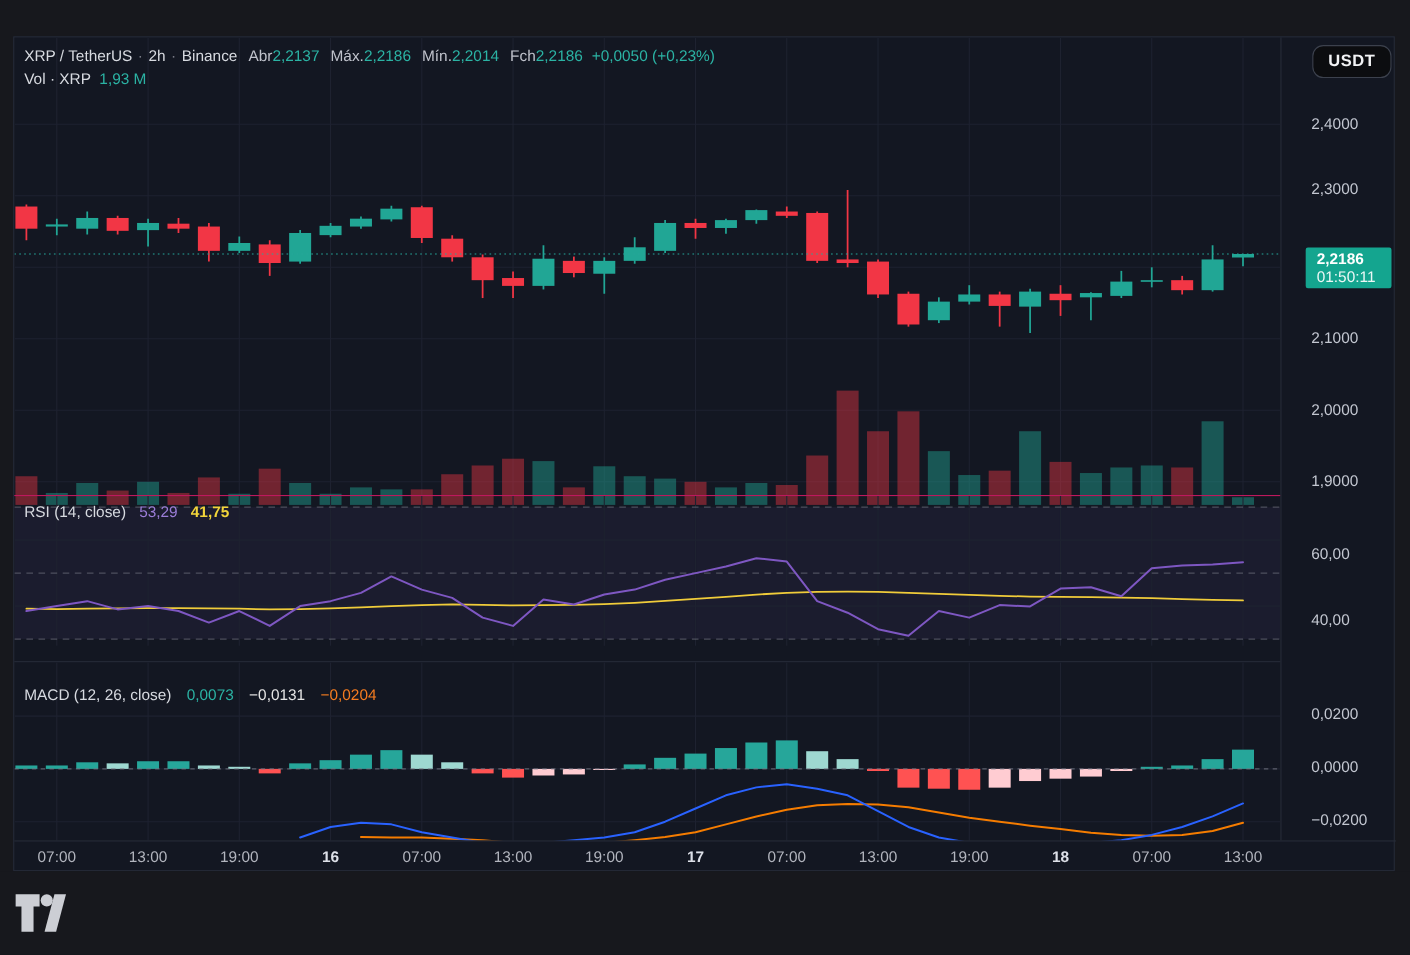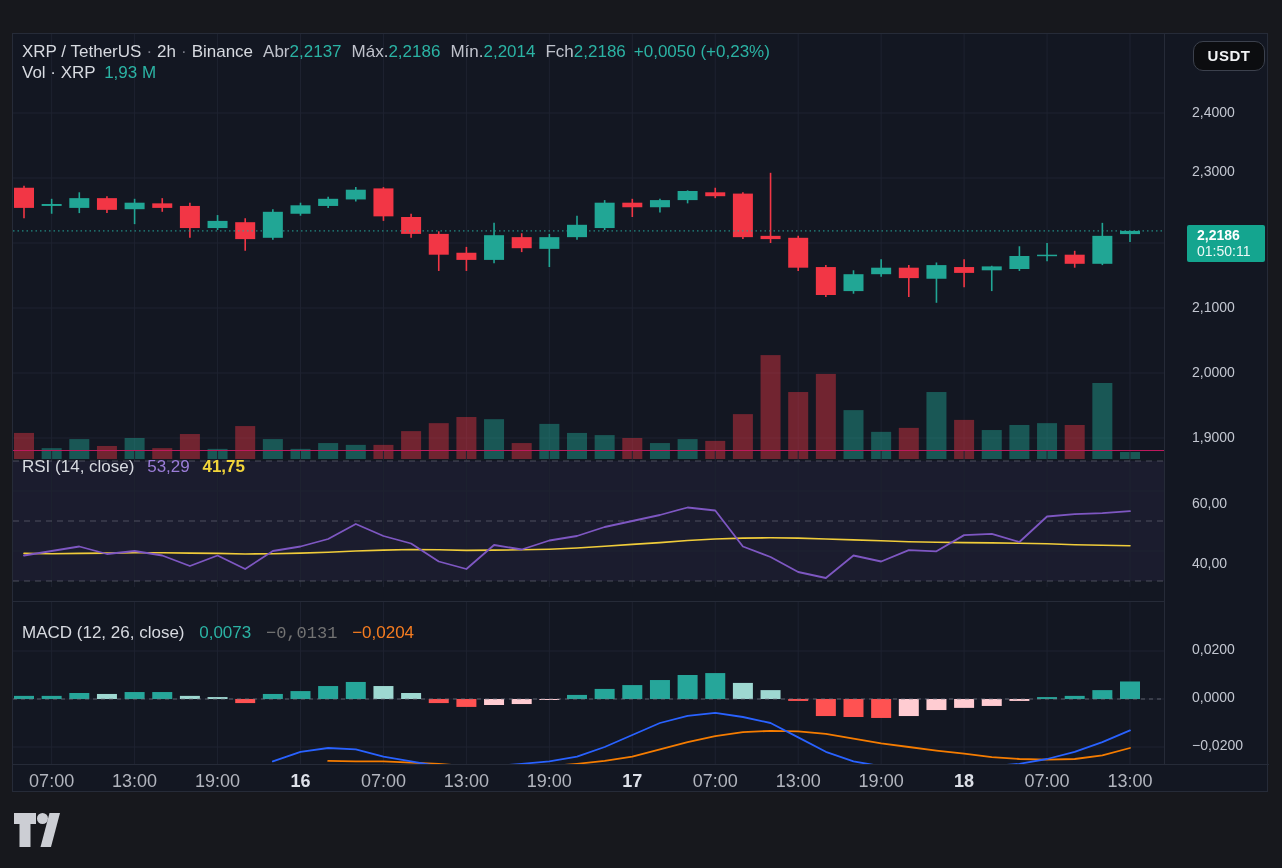--- a/index.html
+++ b/index.html
@@ -14,48 +14,48 @@
                  background:#131722; border:1px solid #262b38; }
 
   .pane { position:absolute; left:0; overflow:hidden; }
   .pane-price { top:0; height:430px; width:1151px; }
   .pane-rsi   { top:416px; height:137px; width:1151px; border-top:1px solid #be185d; }
   .pane-macd  { top:567px; height:163px; width:1151px; border-top:1px solid #262b38; }
   .pane svg { position:absolute; left:0; top:0; }
 
   .time-axis { position:absolute; left:0; top:730px; width:1256px; height:29px;
                border-top:1px solid #262b38; }
-  .tlabel { position:absolute; top:6px; width:60px; text-align:center; font-size:18px;
+  .tlabel { position:absolute; top:6px; width:60px; text-align:center; font-size:14px;
             color:#b2b5be; }
   .tlabel.bold { color:#dde0e8; font-weight:700; }
 
   .right-axis { position:absolute; left:1151px; top:0; width:103px; height:730px;
                 border-left:1px solid #262b38; }
   .alabel { position:absolute; left:27px; font-size:14px; color:#c3c7d1; white-space:nowrap; }
 
   .usdt-btn { position:absolute; left:28px; top:7px; width:72px; height:30px;
               background:#0c0d10; border:1.5px solid #3c414d; border-radius:10px;
               color:#f2f3f5; font-size:15px; font-weight:700; text-align:center;
               line-height:27px; letter-spacing:.5px; cursor:pointer; }
 
   .price-badge { position:absolute; left:22px; top:191px; width:78px; height:37px;
                  background:#14a58f; border-radius:2px; color:#ffffff; padding:2px 0 0 10px;
                  font-size:14px; font-weight:700; line-height:16px; }
   .price-badge .countdown { font-weight:400; color:rgba(255,255,255,.92); }
 
-  .legend-row { position:absolute; left:9px; font-size:17px; color:#d7dae0;
+  .legend-row { position:absolute; left:9px; font-size:14px; color:#d7dae0;
                 white-space:nowrap; z-index:5; }
   .lg-sep { color:#787b86; margin:0 5px; }
   .lg-label { color:#bfc2cb; margin-left:10px; }
   .lg-val { color:#2bb3a4; }
   .lg-change { color:#2bb3a4; margin-left:8px; }
   .rsi-val { color:#9b7dd8; margin-left:8px; }
   .rsi-ma-val { color:#f2d53a; margin-left:8px; font-weight:700; }
   .macd-hist-val { color:#2bb3a4; margin-left:10px; }
-  .macd-line-val { color:#737373; margin-left:10px;font-family:Liberation Mono, monospace; }
+  .macd-line-val { color:#e5e5e5; margin-left:10px; }
   .macd-sig-val { color:#f57c20; margin-left:10px; }
 
   .footer { position:absolute; left:0; top:792px; width:1282px; height:76px;
             background:#17181d; display:flex; align-items:center; padding-left:14px; }
   .tv-mark { display:inline-block; width:46px; height:36px; margin-right:10px; }
   .tv-word { color:#ccced4; font-size:30px; font-weight:700; letter-spacing:-.5px; }
 </style>
 </head>
 <body>
 

